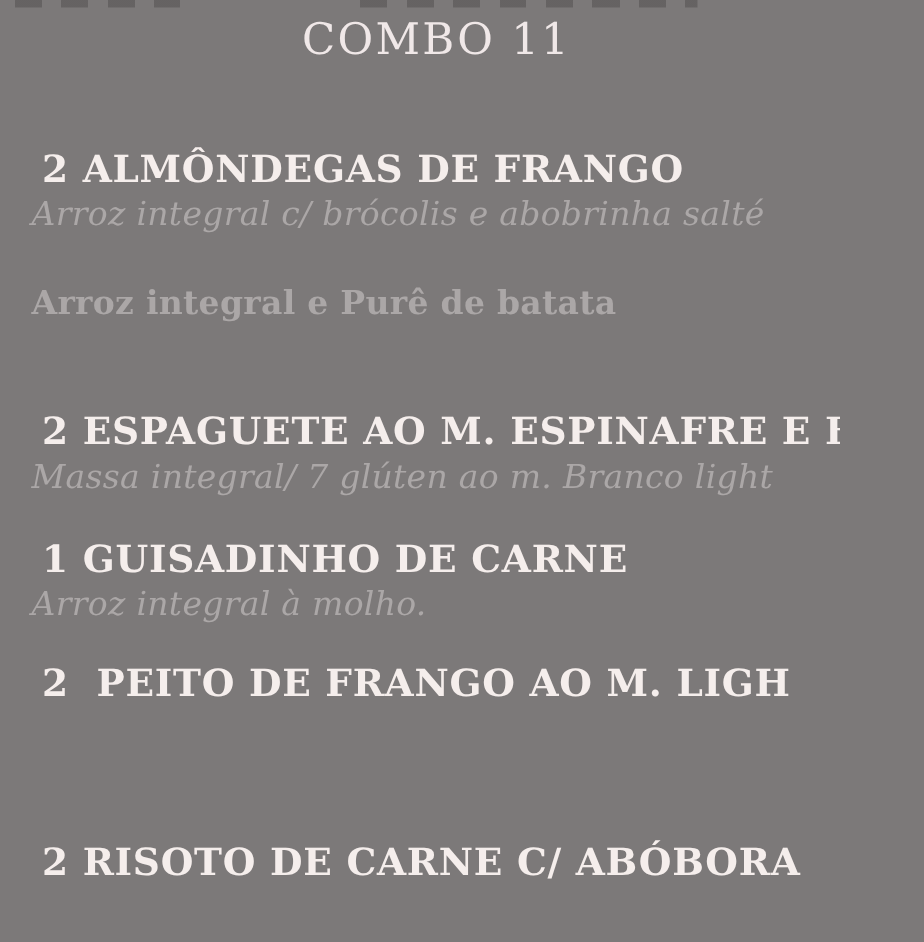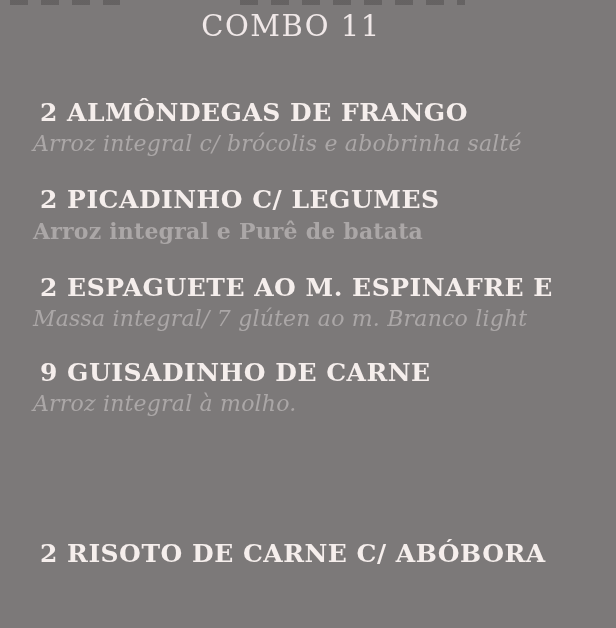--- a/index.html
+++ b/index.html
@@ -45,21 +45,20 @@
     font-size: 29px;
     font-weight: 400;
     letter-spacing: 1.5px;
     color: var(--title);
     white-space: pre;
   }
   .item {
     position: absolute;
     left: 0;
     width: 100%;
-    padding-left: 12px;
   }
   .item-name {
     margin-left: 28px;
     font-size: 25px;
     font-weight: 700;
     letter-spacing: 0.5px;
     color: var(--itemTitle);
     white-space: pre;
   }
   .item-desc {
@@ -71,52 +70,52 @@
     color: var(--description);
     white-space: pre;
   }
   .item-desc.upright { font-style: normal; font-weight: bold; }
 
   .item.pos-1 { top: 98px; }
   .item.pos-2 { top: 185px; }
   .item.pos-3 { top: 273px; }
   .item.pos-4 { top: 358px; }
   .item.pos-5 { top: 441px; }
-  .item.pos-6 { top: 539px; }
+  .item.pos-6 { top: 560px; }
 </style>
 </head>
 <body>
 
 <div class="page">
 
   <div class="top-remnant seg-a"></div>
   <div class="top-remnant seg-b"></div>
 
   <h1 class="page-title">COMBO 11</h1>
 
   <div class="item pos-1">
     <div class="item-name">2 ALMÔNDEGAS DE FRANGO</div>
     <div class="item-desc">Arroz integral c/ brócolis e abobrinha salté</div>
   </div>
 
   <div class="item pos-2">
-    <div class="item-name">2 PICADINHO C/ LEGUMES</div>
     <div class="item-desc upright">Arroz integral e Purê de batata</div>
   </div>
 
   <div class="item pos-3">
     <div class="item-name">2 ESPAGUETE AO M. ESPINAFRE E BRÓCOLIS</div>
     <div class="item-desc">Massa integral/ 7 glúten ao m. Branco light</div>
   </div>
 
   <div class="item pos-4">
-    <div class="item-name">9 GUISADINHO DE CARNE</div>
+    <div class="item-name">1 GUISADINHO DE CARNE</div>
     <div class="item-desc">Arroz integral à molho.</div>
   </div>
 
   <div class="item pos-5">
+    <div class="item-name">2  PEITO DE FRANGO AO M. LIGH</div>
   </div>
 
   <div class="item pos-6">
     <div class="item-name">2 RISOTO DE CARNE C/ ABÓBORA</div>
   </div>
 
 </div>
 
 </body></html>

